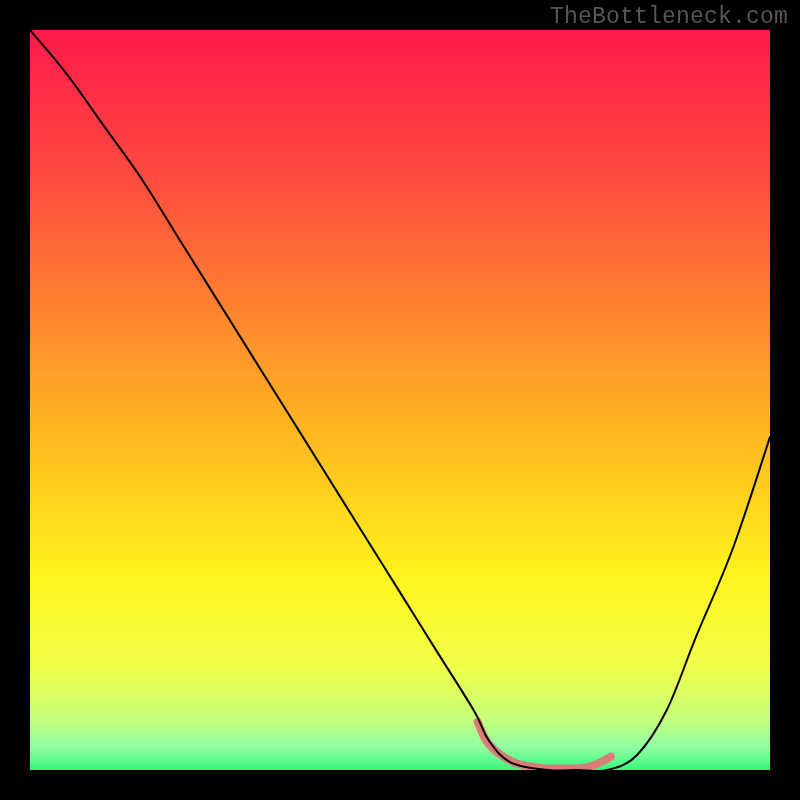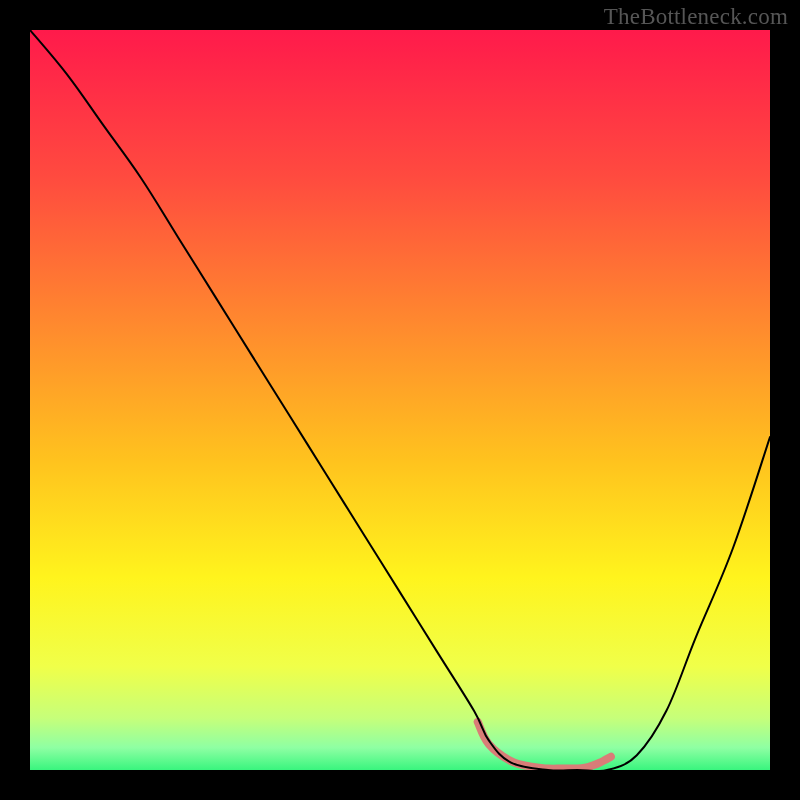--- a/index.html
+++ b/index.html
@@ -13,21 +13,21 @@
   .frame {
     position: relative;
     width: 800px;
     height: 800px;
     background: #000;
   }
   .watermark {
     position: absolute;
     top: 4px;
     right: 12px;
-    font-family: Liberation Serif, serif;
+    font-family: Liberation Mono, monospace;
     font-size: 23px;
     font-weight: 500;
     color: #565656;
     letter-spacing: 0.2px;
     z-index: 5;
   }
   .plot {
     position: absolute;
     left: 30px;
     top: 30px;

